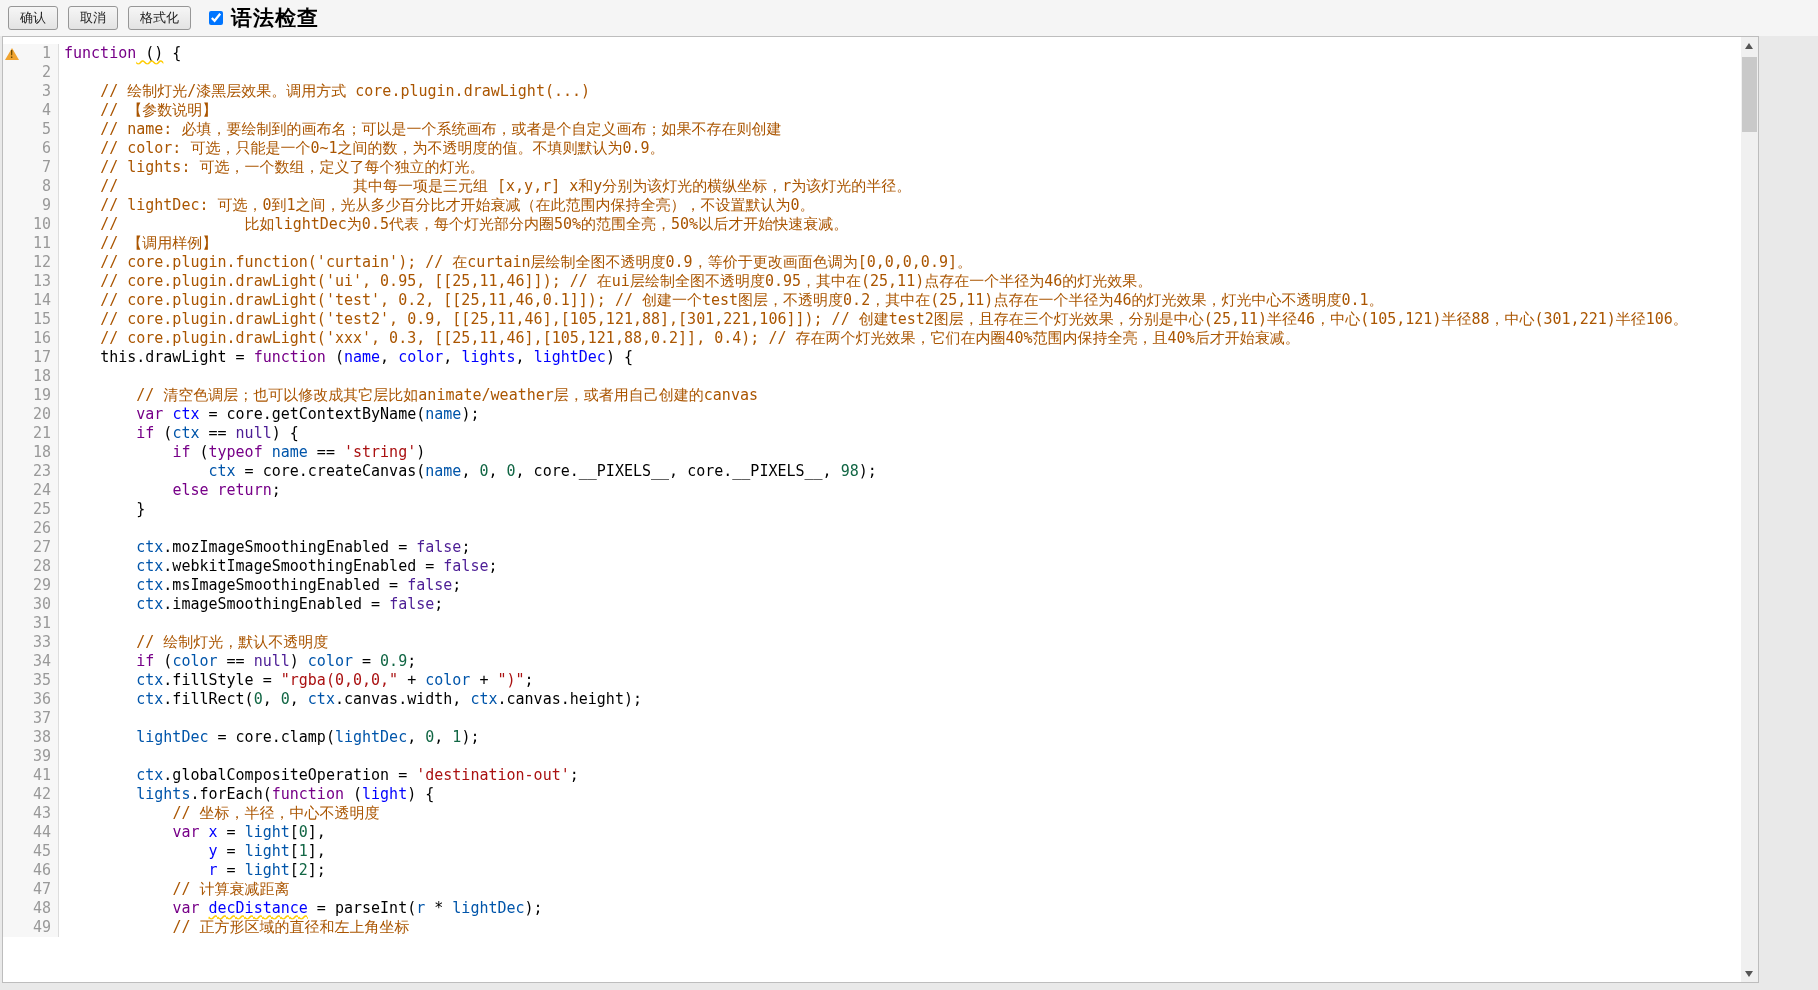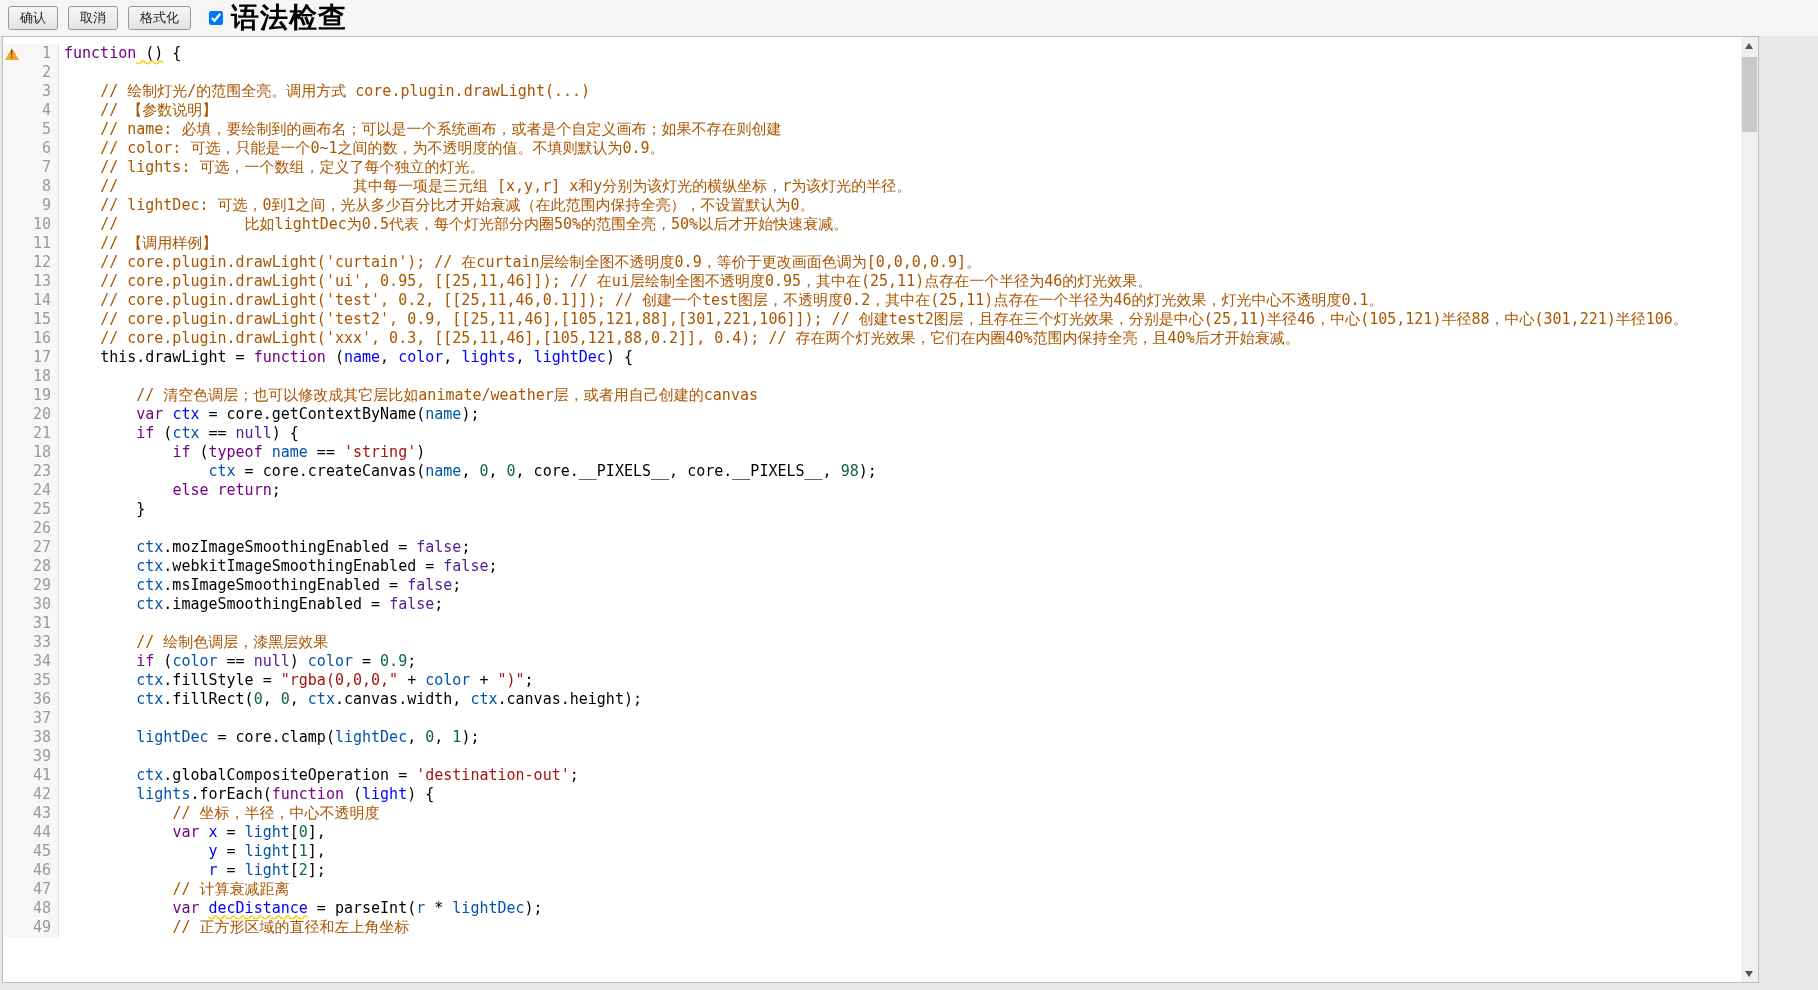--- a/index.html
+++ b/index.html
@@ -8,21 +8,21 @@
   .page { position:relative; width:1818px; height:990px; }
 
   
   .toolbar { position:absolute; left:0; top:0; width:100%; height:36px;
              background:#f5f5f5; display:flex; align-items:center; padding-left:8px; }
   .tb-btn { font-family:"Liberation Sans","DejaVu Sans",sans-serif; font-size:13px; color:#222;
             background:linear-gradient(#f6f6f6,#e3e3e3); border:1px solid #979797; border-radius:3px;
             padding:4px 11px; margin-right:10px; cursor:pointer; line-height:1.1; }
   .chk-wrap { display:flex; align-items:center; margin-left:8px; }
   .chk-wrap input { width:14px; height:14px; }
-  .chk-label { font-size:28px; font-weight:600; color:#000; margin-left:8px; letter-spacing:1px; }
+  .chk-label { font-size:21px; font-weight:600; color:#000; margin-left:8px; letter-spacing:1px; }
 
   
   .editor { position:absolute; left:2px; top:36px; width:1757px; height:947px;
             background:#fff; border:1px solid #bdbdbd; overflow:hidden; }
   .cm-scroll { position:absolute; left:0; top:0; right:17px; bottom:0; overflow:hidden;
                padding-top:7px; background:#fff; }
   .row { display:flex; align-items:flex-start; min-height:19px; }
   .lint { flex:0 0 18px; align-self:stretch; background:#f7f7f7; position:relative; }
   .ln   { flex:0 0 38px; align-self:stretch; background:#f7f7f7; border-right:1px solid #ddd;
           text-align:right; padding-right:7px; color:#999;
@@ -85,21 +85,21 @@
           <pre class="code"><span class="kw">function</span><span class="pl uw"> ()</span><span class="pl"> {</span></pre>
         </div>
         <div class="row">
           <div class="lint"></div>
           <div class="ln">2</div>
           <pre class="code"></pre>
         </div>
         <div class="row">
           <div class="lint"></div>
           <div class="ln">3</div>
-          <pre class="code"><span class="pl">    </span><span class="cmt">// 绘制灯光/的范围全亮。调用方式 core.plugin.drawLight(...)</span></pre>
+          <pre class="code"><span class="pl">    </span><span class="cmt">// 绘制灯光/漆黑层效果。调用方式 core.plugin.drawLight(...)</span></pre>
         </div>
         <div class="row">
           <div class="lint"></div>
           <div class="ln">4</div>
           <pre class="code"><span class="pl">    </span><span class="cmt">// 【参数说明】</span></pre>
         </div>
         <div class="row">
           <div class="lint"></div>
           <div class="ln">5</div>
           <pre class="code"><span class="pl">    </span><span class="cmt">// name: 必填，要绘制到的画布名；可以是一个系统画布，或者是个自定义画布；如果不存在则创建</span></pre>
@@ -130,21 +130,21 @@
           <pre class="code"><span class="pl">    </span><span class="cmt">//              比如lightDec为0.5代表，每个灯光部分内圈50%的范围全亮，50%以后才开始快速衰减。</span></pre>
         </div>
         <div class="row">
           <div class="lint"></div>
           <div class="ln">11</div>
           <pre class="code"><span class="pl">    </span><span class="cmt">// 【调用样例】</span></pre>
         </div>
         <div class="row">
           <div class="lint"></div>
           <div class="ln">12</div>
-          <pre class="code"><span class="pl">    </span><span class="cmt">// core.plugin.drawLight('curtain'); // 在curtain层绘制全图不透明度0.9，等价于更改画面色调为[0,0,0,0.9]。</span></pre>
+          <pre class="code"><span class="pl">    </span><span class="cmt">// core.plugin.function('curtain'); // 在curtain层绘制全图不透明度0.9，等价于更改画面色调为[0,0,0,0.9]。</span></pre>
         </div>
         <div class="row">
           <div class="lint"></div>
           <div class="ln">13</div>
           <pre class="code"><span class="pl">    </span><span class="cmt">// core.plugin.drawLight('ui', 0.95, [[25,11,46]]); // 在ui层绘制全图不透明度0.95，其中在(25,11)点存在一个半径为46的灯光效果。</span></pre>
         </div>
         <div class="row">
           <div class="lint"></div>
           <div class="ln">14</div>
           <pre class="code"><span class="pl">    </span><span class="cmt">// core.plugin.drawLight('test', 0.2, [[25,11,46,0.1]]); // 创建一个test图层，不透明度0.2，其中在(25,11)点存在一个半径为46的灯光效果，灯光中心不透明度0.1。</span></pre>
@@ -230,21 +230,21 @@
           <pre class="code"><span class="pl">        </span><span class="v2">ctx</span><span class="pl">.imageSmoothingEnabled = </span><span class="atom">false</span><span class="pl">;</span></pre>
         </div>
         <div class="row">
           <div class="lint"></div>
           <div class="ln">31</div>
           <pre class="code"></pre>
         </div>
         <div class="row">
           <div class="lint"></div>
           <div class="ln">33</div>
-          <pre class="code"><span class="pl">        </span><span class="cmt">// 绘制色调层，漆黑层效果</span></pre>
+          <pre class="code"><span class="pl">        </span><span class="cmt">// 绘制灯光，默认不透明度</span></pre>
         </div>
         <div class="row">
           <div class="lint"></div>
           <div class="ln">34</div>
           <pre class="code"><span class="pl">        </span><span class="kw">if</span><span class="pl"> (</span><span class="v2">color</span><span class="pl"> == </span><span class="atom">null</span><span class="pl">) </span><span class="v2">color</span><span class="pl"> = </span><span class="num">0.9</span><span class="pl">;</span></pre>
         </div>
         <div class="row">
           <div class="lint"></div>
           <div class="ln">35</div>
           <pre class="code"><span class="pl">        </span><span class="v2">ctx</span><span class="pl">.fillStyle = </span><span class="str">"rgba(0,0,0,"</span><span class="pl"> + </span><span class="v2">color</span><span class="pl"> + </span><span class="str">")"</span><span class="pl">;</span></pre>

